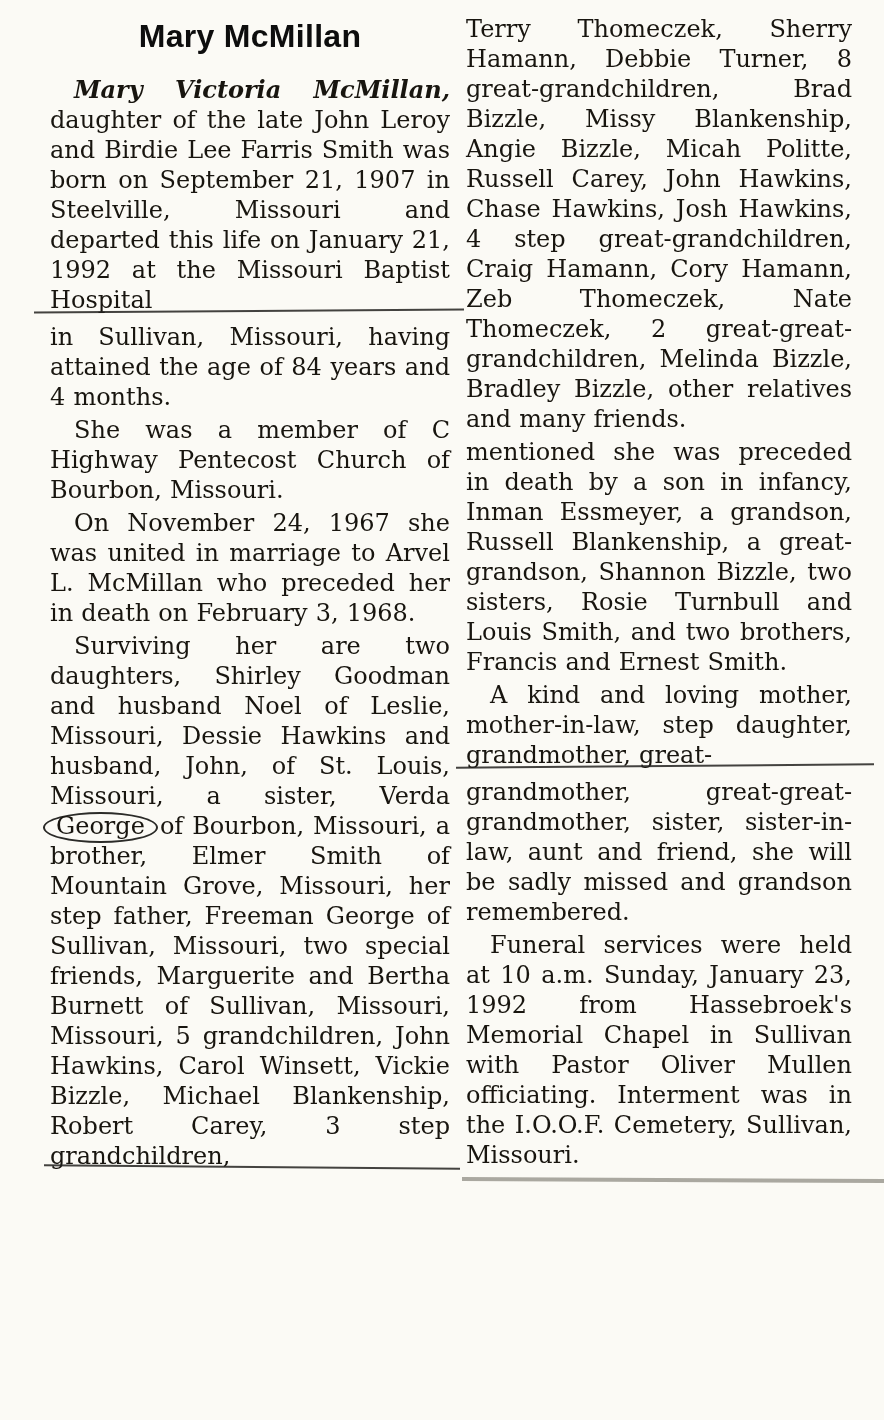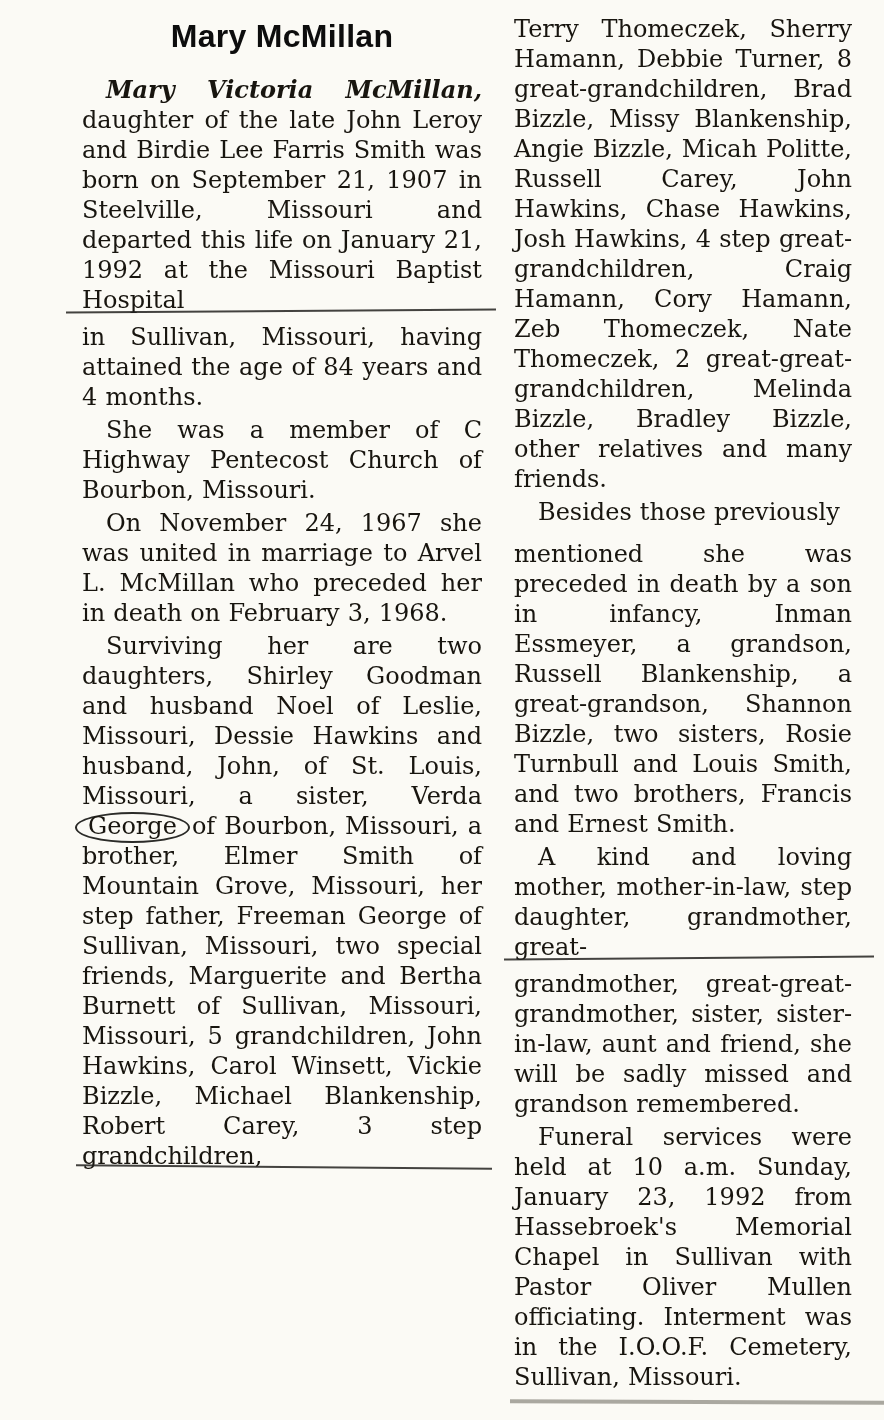--- a/index.html
+++ b/index.html
@@ -11,23 +11,22 @@
     margin: 0 auto;
     background: #fbfaf5;
     position: relative;
     overflow: hidden;
     color: #18150f;
     font-family: "DejaVu Serif", serif;
   }
 
   .columns {
     display: flex;
-    gap: 32px;
+    gap: 16px;
     padding: 10px 32px 0 50px;
-    margin-left: 32px;
   }
 
   .col-left { width: 400px; flex: none; }
   .col-right { flex: 1; padding-top: 4px; }
 
   .headline {
     font-family: "Liberation Sans", sans-serif;
     font-weight: 700;
     font-size: 32px;
     letter-spacing: 0.3px;
@@ -108,21 +107,20 @@
         <span class="circled">George</span>
         <span>of Bourbon, Missouri, a brother, Elmer Smith of Mountain Grove, Missouri, her step father, Freeman George of Sullivan, Missouri, two special friends, Marguerite and Bertha Burnett of Sullivan, Missouri, Missouri, 5 grandchildren, John Hawkins, Carol Winsett, Vickie Bizzle, Michael Blankenship, Robert Carey, 3 step grandchildren,</span>
       </p>
 
       <div class="pen-line pen-bottom-left"></div>
     </div>
 
     <div class="col-right">
       <p class="body noindent">Terry Thomeczek, Sherry Hamann, Debbie Turner, 8 great-grandchildren, Brad Bizzle, Missy Blankenship, Angie Bizzle, Micah Politte, Russell Carey, John Hawkins, Chase Hawkins, Josh Hawkins, 4 step great-grandchildren, Craig Hamann, Cory Hamann, Zeb Thomeczek, Nate Thomeczek, 2 great-great-grandchildren, Melinda Bizzle, Bradley Bizzle, other relatives and many friends.</p>
 
-      <p class="body indent gap-after">Besides those previously</p>
 
       <p class="body noindent">mentioned she was preceded in death by a son in infancy, Inman Essmeyer, a grandson, Russell Blankenship, a great-grandson, Shannon Bizzle, two sisters, Rosie Turnbull and Louis Smith, and two brothers, Francis and Ernest Smith.</p>
 
       <p class="body indent">A kind and loving mother, mother-in-law, step daughter, grandmother, great-</p>
 
       <div class="pen-line pen-great"></div>
 
       <p class="body noindent">grandmother, great-great-grandmother, sister, sister-in-law, aunt and friend, she will be sadly missed and grandson remembered.</p>
 
       <p class="body indent">Funeral services were held at 10 a.m. Sunday, January 23, 1992 from Hassebroek's Memorial Chapel in Sullivan with Pastor Oliver Mullen officiating. Interment was in the I.O.O.F. Cemetery, Sullivan, Missouri.</p>

